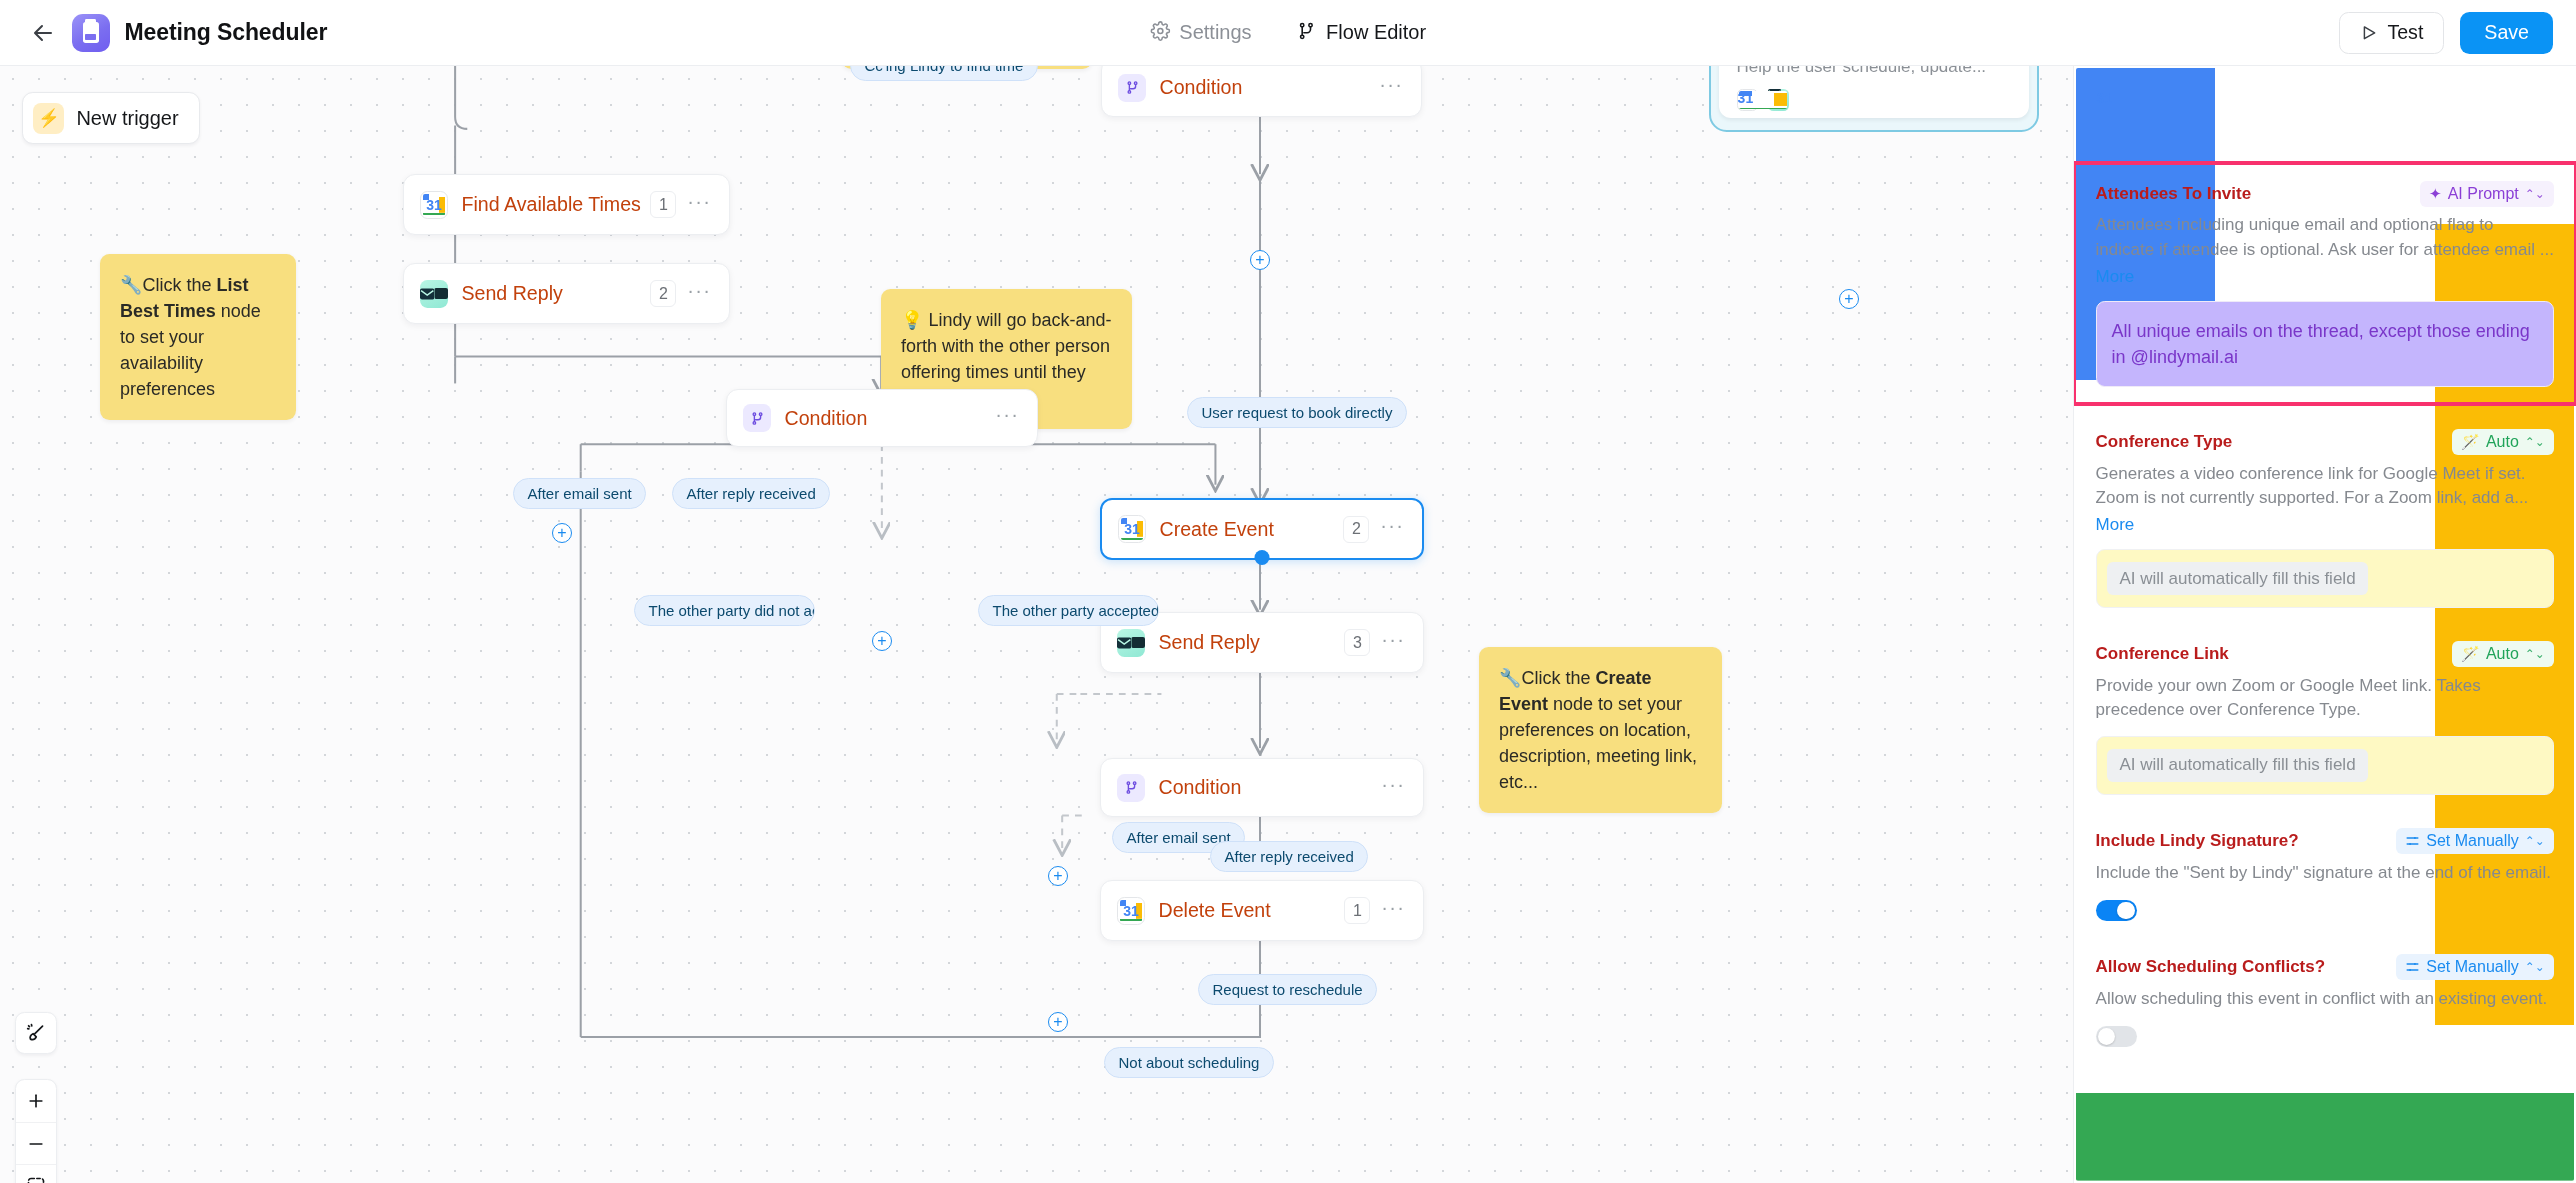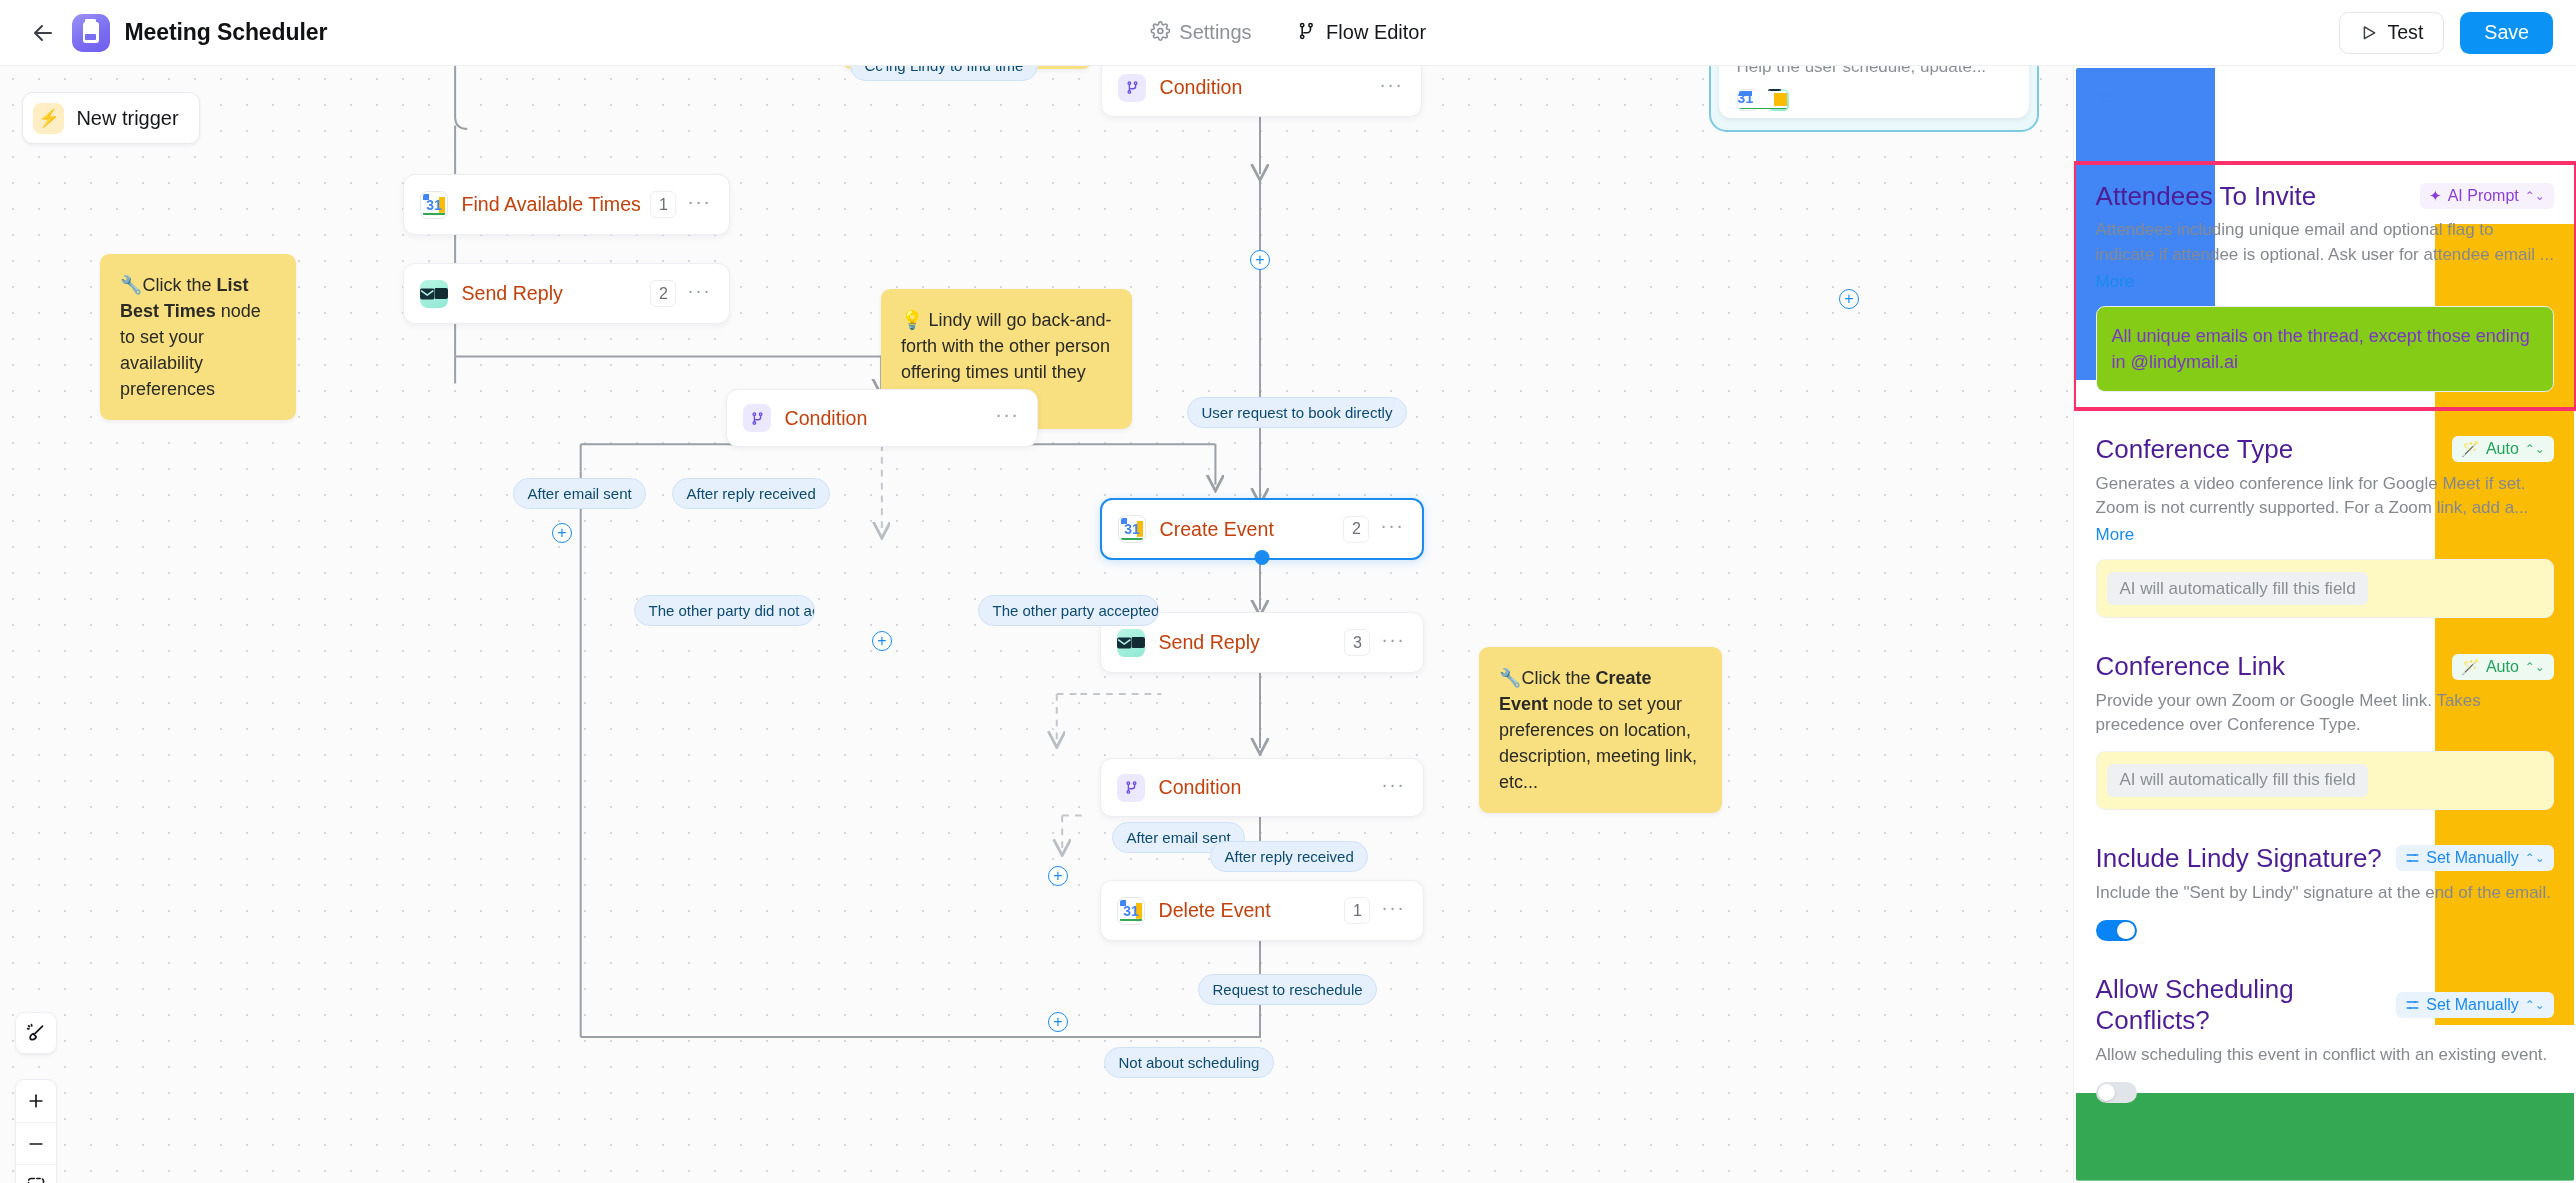--- a/index.html
+++ b/index.html
@@ -252,36 +252,36 @@
     padding: 17.6px 21.6px 0 21.6px;
     font-size: 17.6px; color: #6c7076;
   }
 
   .field { padding: 15px 21.6px 17.6px 21.6px; position: relative; }
   .field.highlight {
     outline: 4px solid #f8316d; outline-offset: -2px;
     margin: 9.5px 0; padding-top: 17.6px;
   }
   .field-head { display: flex; align-items: center; }
-  .field-label { font-size: 26px; color: #4c1d95; font-weight: 400; }
+  .field-label { font-size: 17px; color: #b91c1c; font-weight: 700; }
   .badge {
     margin-left: auto; display: flex; align-items: center; gap: 6px;
     padding: 4px 9.5px; border-radius: 6px; font-size: 16px;
     cursor: pointer; white-space: nowrap;
   }
   .badge.ai { background: #f6f1fd; color: #8b3fd6; }
   .badge.auto { background: #eefaf1; color: #21a45a; }
   .badge.manual { background: #e9f3fe; color: #1a8bf0; }
   .badge .chev { font-size: 12px; opacity: .85; }
   .field-desc {
     margin-top: 6.8px; font-size: 17px; color: #85898f; line-height: 1.42;
   }
   .more-link { margin-top: 5.4px; font-size: 17px; color: #1a8bf0; cursor: pointer; display:inline-block; }
   .value-box {
-    margin-top: 13.5px; border: 1.4px solid #efeaf8; background: #84cc16;
+    margin-top: 13.5px; border: 1.4px solid #efeaf8; background: #c4b5fd;
     border-radius: 8.8px; padding: 16px 15px;
     font-size: 18px; color: #7a36c9; line-height: 1.45;
     min-height: 63px; cursor: text;
   }
   .ph-box {
     margin-top: 13.5px; border: 1.4px solid #f0f1f3; background: #fef9c3;
     border-radius: 8.8px; padding: 12px 10.8px; min-height: 58px; cursor: text;
     display:flex; align-items:center;
   }
   .ph-chip {

